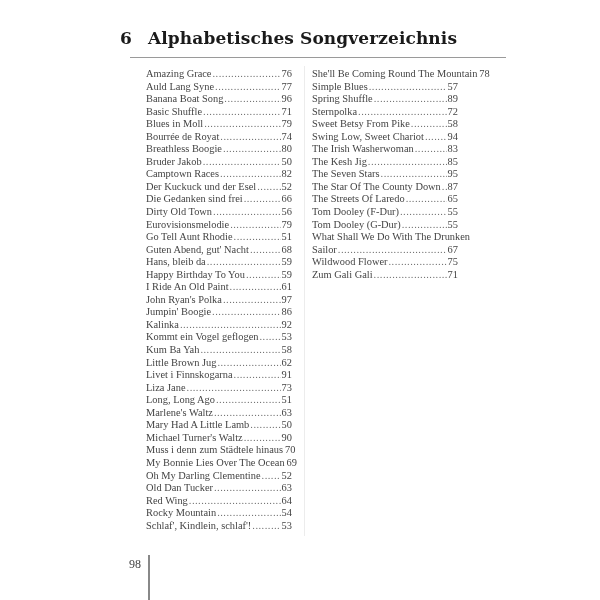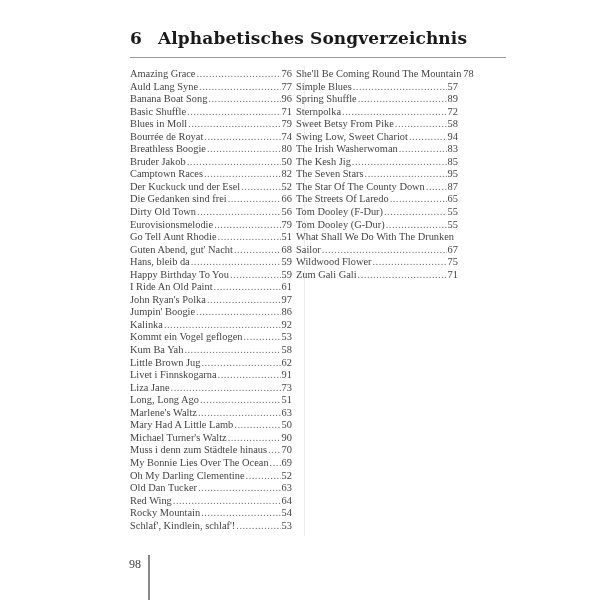--- a/index.html
+++ b/index.html
@@ -1,27 +1,27 @@
 <!DOCTYPE html>
 <html><head>
 <meta charset="utf-8">
 <style>
   html, body { margin:0; padding:0; background:#ffffff; }
   body { width:600px; height:600px; position:relative; overflow:hidden;
          font-family:"DejaVu Serif","Liberation Serif",serif; color:#3a3a3a; }
-  .heading { position:absolute; left:130px; top:28px; font-family:"DejaVu Serif",serif;
+  .heading { position:absolute; left:120px; top:28px; font-family:"DejaVu Serif",serif;
              font-weight:bold; font-size:17px; color:#1a1a1a; letter-spacing:0.1px; }
   .heading .num { display:inline-block; width:28px; }
   .rule { position:absolute; left:130px; top:57px; width:376px; height:1px; background:#9a9a9a; }
   .col { position:absolute; top:68px; width:162px; font-family:"Liberation Serif",serif;
          font-size:10.4px; line-height:12.55px; color:#444; }
   .col.left { left:130px; }
   .col.right { left:296px; }
   .divider { position:absolute; left:304px; top:66px; width:1px; height:470px; background:#ececec; }
-  .entry { display:flex; align-items:baseline; white-space:nowrap; }
+  .entry { display:flex; align-items:baseline; white-space:nowrap;margin-left:16px; }
   .entry .title { flex:0 0 auto; }
   .entry .dots { flex:1 1 auto; overflow:hidden; margin:0 1px; color:#666; }
   .entry .dots::before { content:"................................................................................................................"; letter-spacing:0.5px; }
   .entry .page { flex:0 0 auto; }
   .entry.wrap-first .dots { visibility:hidden; }
   .footer-num { position:absolute; left:129px; top:557px; font-family:Liberation Serif, serif; font-size:12px; color:#444; }
   .footer-bar { position:absolute; left:148px; top:555px; width:2px; height:45px; background:#888; }
 </style>
 </head>
 <body>

